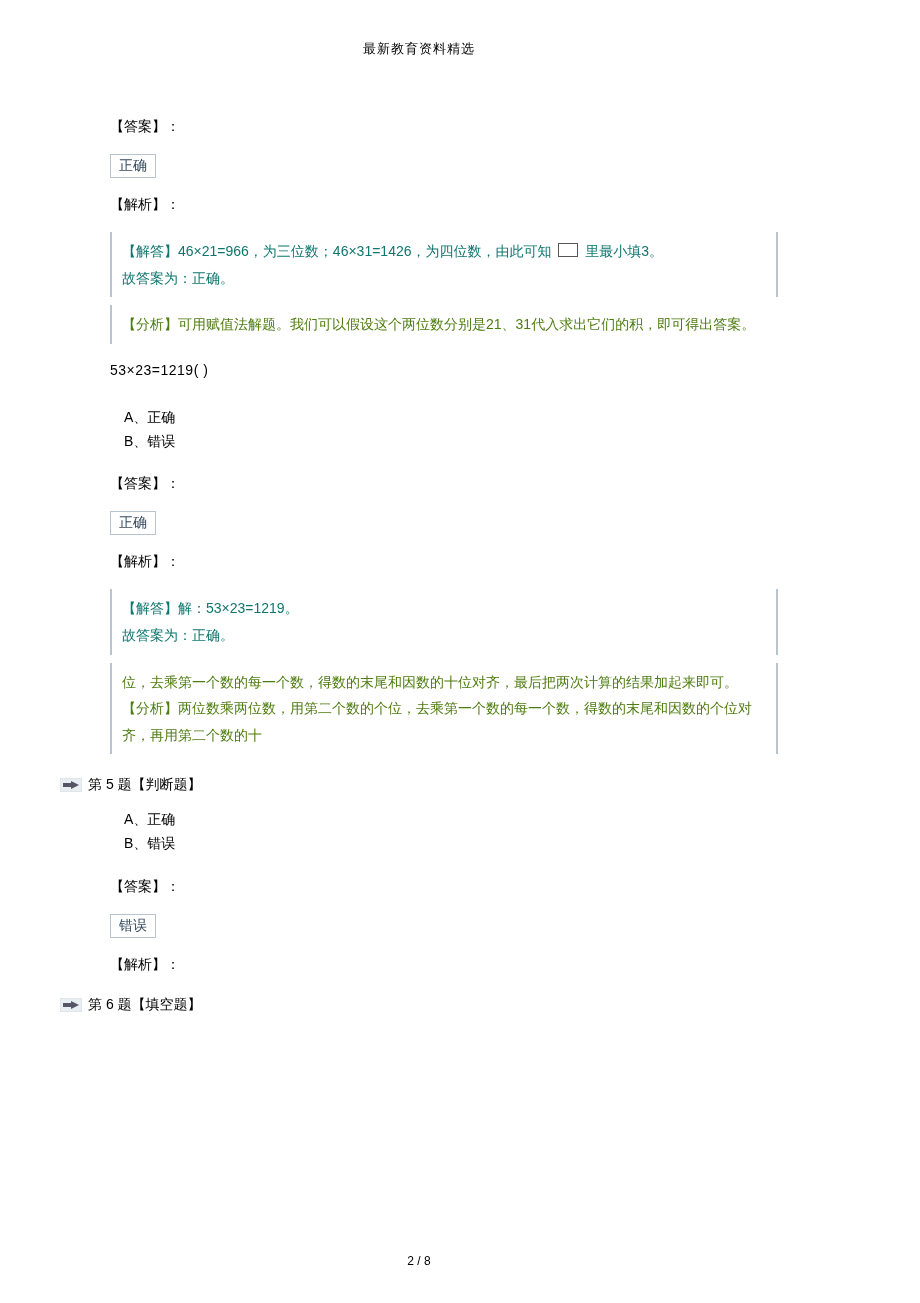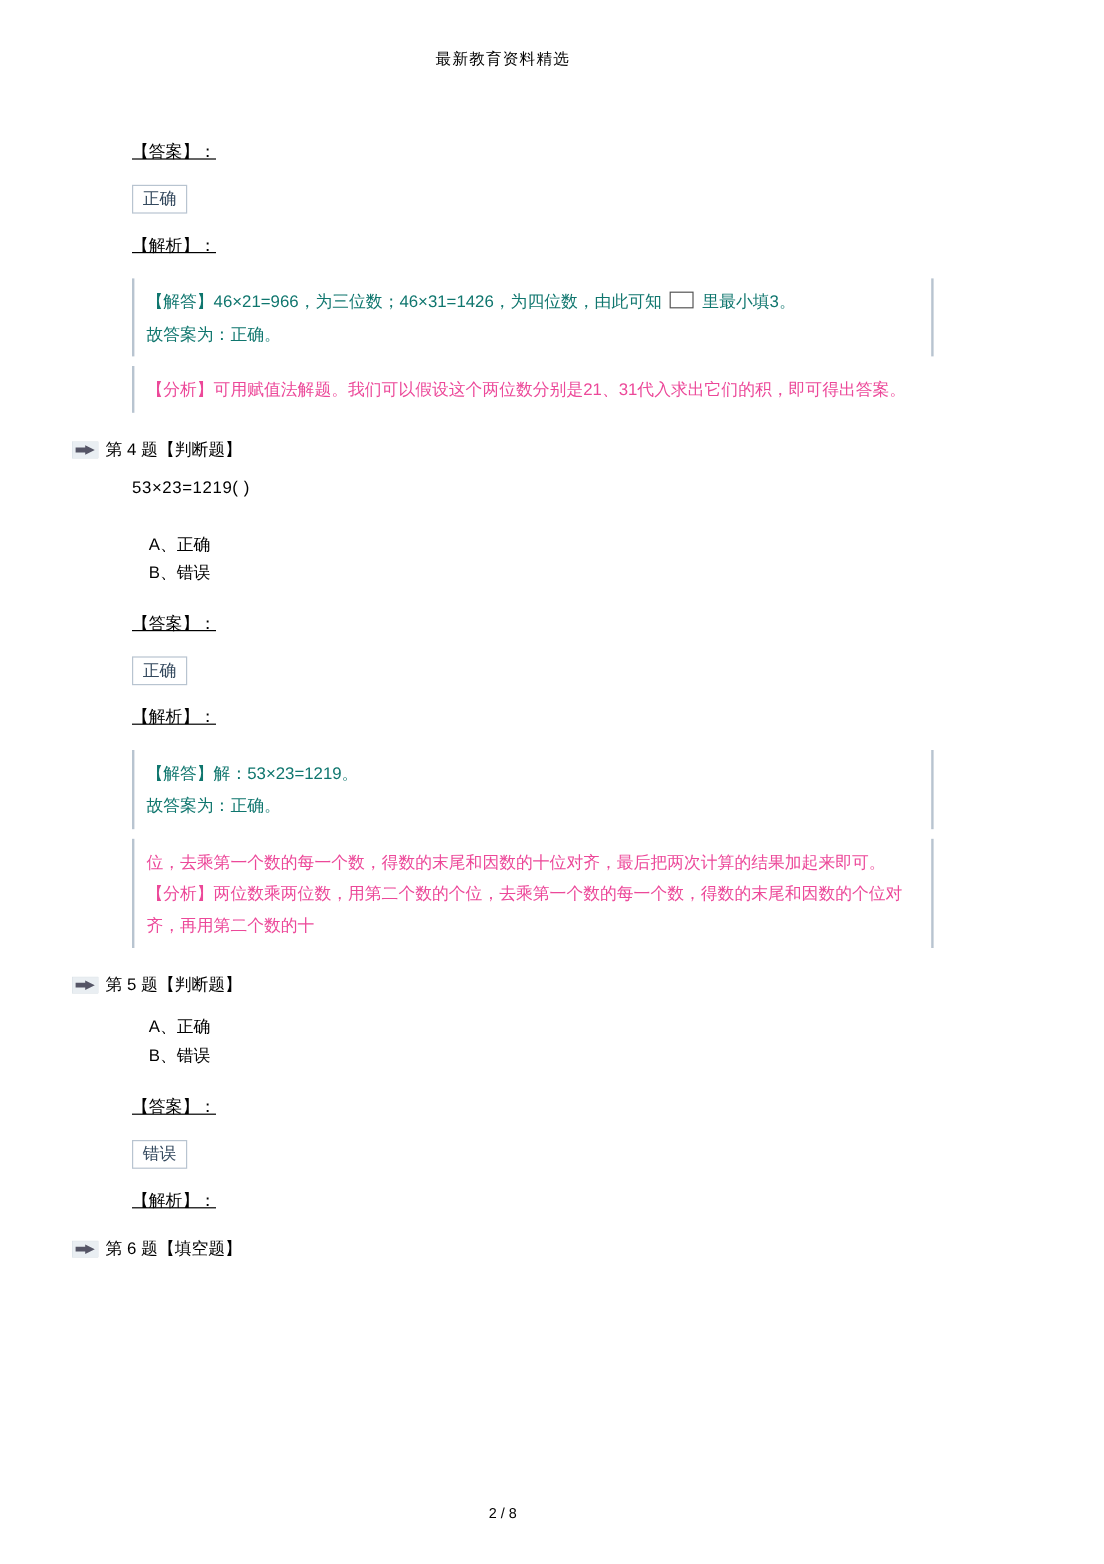--- a/index.html
+++ b/index.html
@@ -24,21 +24,20 @@
     letter-spacing: 1px;
     margin-bottom: 60px;
   }
   .indent-block {
     margin-left: 50px;
     margin-bottom: 18px;
   }
   .label-line {
     font-size: 14px;
     margin-bottom: 16px;
-    text-decoration: underline;
   }
   .boxed {
     border: 1px solid #b8c4d0;
     display: inline-block;
     padding: 2px 8px;
     color: #34495e;
     background: #fff;
     font-size: 14px;
   }
   .explain-box {
@@ -48,21 +47,21 @@
     color: #0f766e;
     font-size: 14px;
     line-height: 1.9;
     margin-bottom: 8px;
   }
   .explain-line {
     margin: 0;
   }
   .analysis-box {
     border-left: 2px solid #b8c4d0;
-    color: #ec4899;
+    color: #4d7c0f;
     font-size: 14px;
     padding: 6px 10px;
     line-height: 1.9;
   }
   .q-header {
     display: flex;
     align-items: center;
     margin-top: 22px;
     margin-bottom: 14px;
     margin-left: 0;
@@ -131,29 +130,20 @@
       <p class="explain-line">
         <span>【解答】46×21=966，为三位数；46×31=1426，为四位数，由此可知 </span><span class="inline-box"></span><span> 里最小填3。</span>
       </p>
       <p class="explain-line">故答案为：正确。</p>
     </div>
     <div class="analysis-box">
       <p class="explain-line">【分析】可用赋值法解题。我们可以假设这个两位数分别是21、31代入求出它们的积，即可得出答案。</p>
     </div>
   </div>
 
-  <div class="q-header">
-    <span class="arrow-icon">
-      <svg width="22" height="14" viewBox="0 0 22 14">
-        <rect x="0" y="0" width="22" height="14" fill="#e9eef2" stroke="#c5cfd8" stroke-width="0.5"></rect>
-        <path d="M3 7 L11 3 L11 5 L19 5 L19 9 L11 9 L11 11 Z" fill="#556" transform="rotate(180 11 7)"></path>
-      </svg>
-    </span>
-    <span class="q-title">第 4 题【判断题】</span>
-  </div>
   <div class="question-text">53×23=1219(     )</div>
   <div class="options">
     <div><span class="opt-letter">A、</span><span>正确</span></div>
     <div><span class="opt-letter">B、</span><span>错误</span></div>
   </div>
   <div class="indent-block">
     <span class="label-line">【答案】：</span>
   </div>
   <div class="indent-block">
     <span class="boxed">正确</span>

